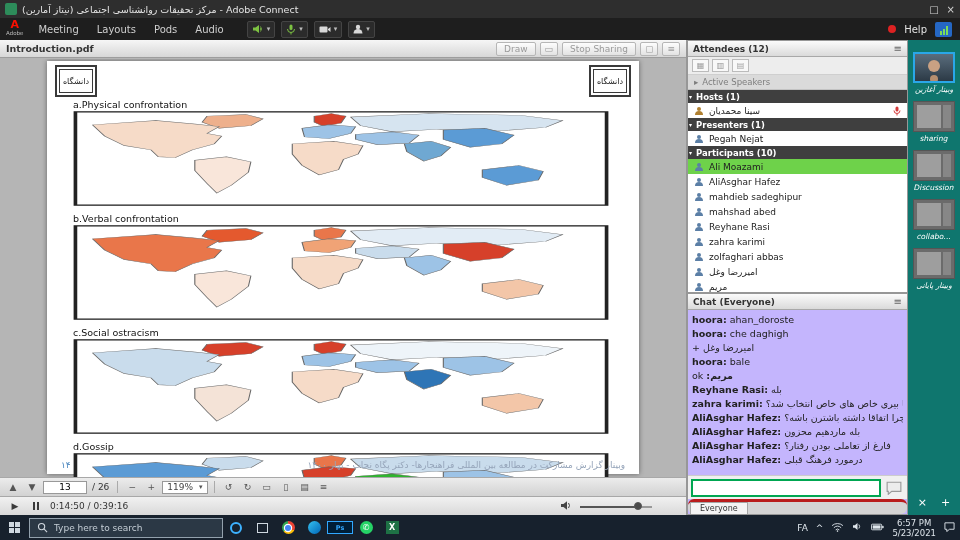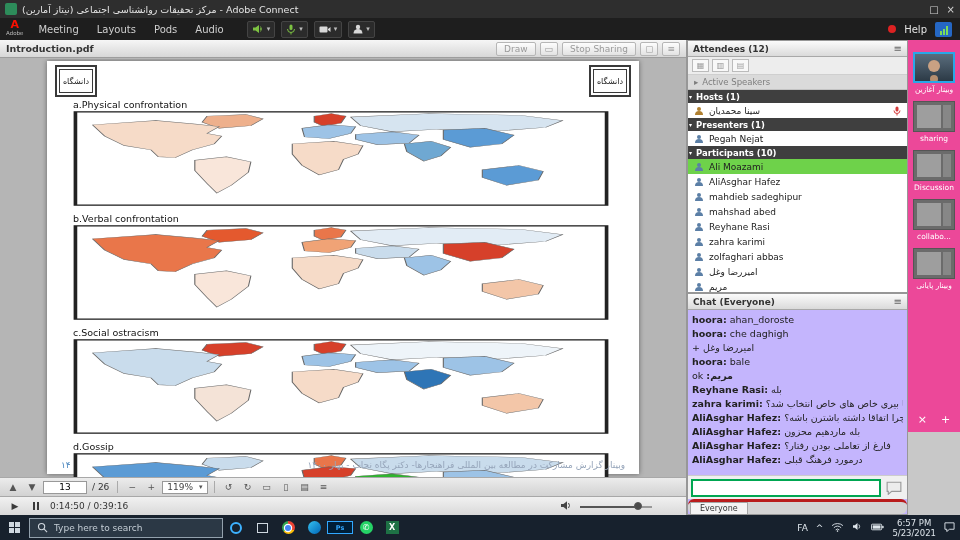--- a/index.html
+++ b/index.html
@@ -102,21 +102,21 @@
   .msg{white-space:nowrap;overflow:hidden;}
   .msg .sender{font-weight:bold;}
   .msg.rtl{direction:rtl;text-align:left;}
   .chat-input-row{flex:0 0 24px;display:flex;align-items:center;gap:3px;padding:0 3px;background:#f0f0f0;border-top:1px solid #ccc;}
   .chat-input{flex:1;height:18px;border:2px solid #00a651;background:#fff;font-size:10px;padding:0 4px;font-family:inherit;}
   .send-btn{width:20px;height:18px;display:flex;align-items:center;justify-content:center;}
   .chat-tabs{flex:0 0 13px;background:#d4d4d4;border-top:3px solid #b91c1c;display:flex;align-items:flex-end;padding-left:2px;border-radius:6px;}
   .etab{background:#f4f4f4;border:1px solid #a5a5a5;border-bottom:none;font-size:8px;color:#333;padding:0 9px;height:12px;display:flex;align-items:center;}
 
   
-  .rail{position:absolute;left:908px;top:0;width:52px;height:392px;background:#ec4899;display:flex;flex-direction:column;align-items:center;padding-top:12px;}
+  .rail{position:absolute;left:908px;top:0;width:52px;height:475px;background:#0f766e;display:flex;flex-direction:column;align-items:center;padding-top:12px;font-style:italic;}
   .rail-item{display:flex;flex-direction:column;align-items:center;margin-bottom:7px;cursor:pointer;}
   .thumb{position:relative;width:42px;height:31px;background:#6b6b6b;border:1px solid #555;overflow:hidden;}
   .rail-item.active .thumb{border:2px solid #2aa7e8;background:linear-gradient(#5a6d7d,#2c3a46);}
   .rail-item.active .thumb::after{content:"";position:absolute;left:50%;top:6px;transform:translateX(-50%);width:12px;height:12px;border-radius:50%;background:#c9a183;box-shadow:0 13px 0 -2px #b58e6f;}
   .thumb.preset::before{content:"";position:absolute;left:3px;top:3px;right:13px;bottom:3px;background:#9e9e9e;}
   .thumb.preset::after{content:"";position:absolute;right:3px;top:3px;width:8px;bottom:3px;background:#878787;}
   .rlabel{margin-top:2px;font-size:7.5px;color:#fff;max-width:50px;white-space:nowrap;overflow:hidden;text-align:center;}
   .rail-bottom{margin-top:auto;margin-bottom:6px;display:flex;gap:14px;color:#fff;font-size:11px;}
   .rail-bottom span{cursor:pointer;}
 

